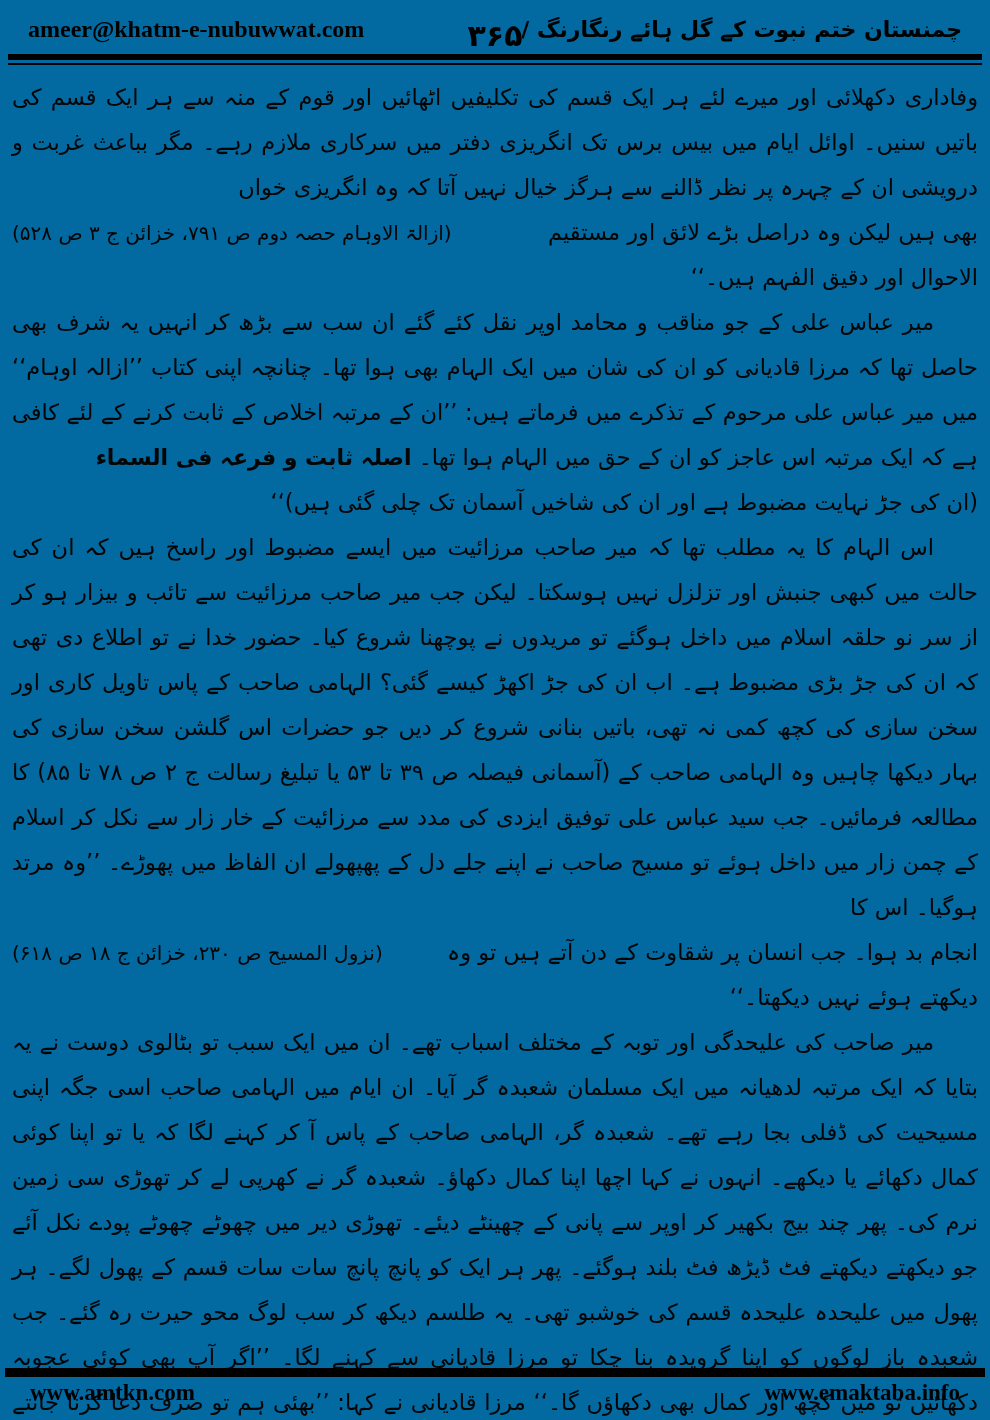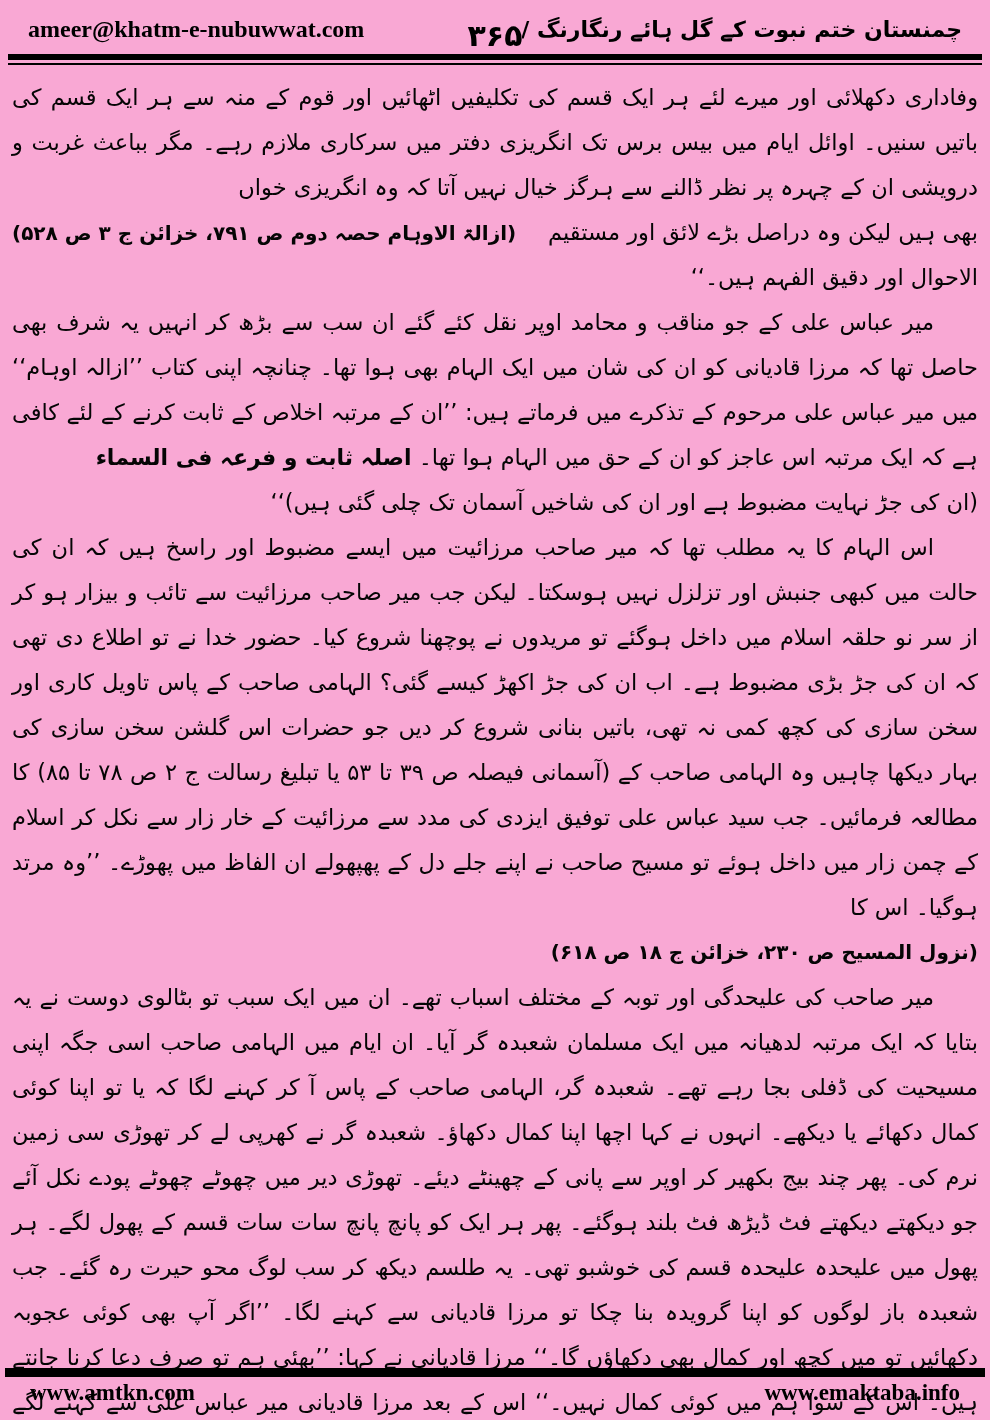--- a/index.html
+++ b/index.html
@@ -1,21 +1,21 @@
 <!DOCTYPE html>
 <html lang="ur"><head>
 <meta charset="utf-8">
 <style>
   * { margin:0; padding:0; box-sizing:border-box; }
   html,body { background:#e8e8e8; }
   .page {
     position:relative;
     width:990px; height:1420px;
     margin:0 auto;
-    background:#f9a8d4;
+    background:#0369a1;
     color:#000;
     overflow:hidden;
   }
   
   .hdr {
     display:flex; align-items:center;
     padding:10px 28px 4px 28px;
     height:52px;
   }
   .hdr-email {
@@ -63,21 +63,21 @@
   .cite-line {
     display:flex;
     justify-content:space-between;
     align-items:baseline;
     gap:24px;
     direction:rtl;
   }
   .cite-tail { text-align:right; }
   .cite-ref {
     font-size:20px;
-    font-weight:bold;
+    font-weight:normal;
     white-space:nowrap;
     text-align:center;
   }
   
   .ftr {
     position:absolute; left:0; right:0; bottom:0;
     height:52px;
   }
   .ftr-bar {
     height:9px; background:#000;
@@ -118,20 +118,21 @@
       <span class="arabic-quote">اصلہ ثابت و فرعہ فی السماء</span>
     </div>
     <div class="cite-line">
       <span class="cite-tail">(ان کی جڑ نہایت مضبوط ہے اور ان کی شاخیں آسمان تک چلی گئی ہیں)‘‘</span>
     </div>
 
     <div class="para indent">
       <span>اس الہام کا یہ مطلب تھا کہ میر صاحب مرزائیت میں ایسے مضبوط اور راسخ ہیں کہ ان کی حالت میں کبھی جنبش اور تزلزل نہیں ہوسکتا۔ لیکن جب میر صاحب مرزائیت سے تائب و بیزار ہو کر از سر نو حلقہ اسلام میں داخل ہوگئے تو مریدوں نے پوچھنا شروع کیا۔ حضور خدا نے تو اطلاع دی تھی کہ ان کی جڑ بڑی مضبوط ہے۔ اب ان کی جڑ اکھڑ کیسے گئی؟ الہامی صاحب کے پاس تاویل کاری اور سخن سازی کی کچھ کمی نہ تھی، باتیں بنانی شروع کر دیں جو حضرات اس گلشن سخن سازی کی بہار دیکھا چاہیں وہ الہامی صاحب کے (آسمانی فیصلہ ص ۳۹ تا ۵۳ یا تبلیغ رسالت ج ۲ ص ۷۸ تا ۸۵) کا مطالعہ فرمائیں۔ جب سید عباس علی توفیق ایزدی کی مدد سے مرزائیت کے خار زار سے نکل کر اسلام کے چمن زار میں داخل ہوئے تو مسیح صاحب نے اپنے جلے دل کے پھپھولے ان الفاظ میں پھوڑے۔ ’’وہ مرتد ہوگیا۔ اس کا</span>
     </div>
     <div class="cite-line">
+      <span class="cite-tail">انجام بد ہوا۔ جب انسان پر شقاوت کے دن آتے ہیں تو وہ دیکھتے ہوئے نہیں دیکھتا۔‘‘</span>
       <span class="cite-ref">(نزول المسیح ص ۲۳۰، خزائن ج ۱۸ ص ۶۱۸)</span>
     </div>
 
     <div class="para indent">
       <span>میر صاحب کی علیحدگی اور توبہ کے مختلف اسباب تھے۔ ان میں ایک سبب تو بٹالوی دوست نے یہ بتایا کہ ایک مرتبہ لدھیانہ میں ایک مسلمان شعبدہ گر آیا۔ ان ایام میں الہامی صاحب اسی جگہ اپنی مسیحیت کی ڈفلی بجا رہے تھے۔ شعبدہ گر، الہامی صاحب کے پاس آ کر کہنے لگا کہ یا تو اپنا کوئی کمال دکھائے یا دیکھے۔ انہوں نے کہا اچھا اپنا کمال دکھاؤ۔ شعبدہ گر نے کھرپی لے کر تھوڑی سی زمین نرم کی۔ پھر چند بیج بکھیر کر اوپر سے پانی کے چھینٹے دیئے۔ تھوڑی دیر میں چھوٹے چھوٹے پودے نکل آئے جو دیکھتے دیکھتے فٹ ڈیڑھ فٹ بلند ہوگئے۔ پھر ہر ایک کو پانچ پانچ سات سات قسم کے پھول لگے۔ ہر پھول میں علیحدہ علیحدہ قسم کی خوشبو تھی۔ یہ طلسم دیکھ کر سب لوگ محو حیرت رہ گئے۔ جب شعبدہ باز لوگوں کو اپنا گرویدہ بنا چکا تو مرزا قادیانی سے کہنے لگا۔ ’’اگر آپ بھی کوئی عجوبہ دکھائیں تو میں کچھ اور کمال بھی دکھاؤں گا۔‘‘ مرزا قادیانی نے کہا: ’’بھئی ہم تو صرف دعا کرنا جانتے ہیں۔ اس کے سوا ہم میں کوئی کمال نہیں۔‘‘ اس کے بعد مرزا قادیانی میر عباس علی سے کہنے لگے کہ اگر سو دو سو روپیہ بھی خرچ ہو جائے تو یہ کمال حاصل کر لینا چاہئے۔ یہ سن کر میر صاحب کے دل میں گرہ پڑ گئی اور یقین ہوگیا کہ یہ شخص دنیا پرست ہے۔ اگر اس کے دل میں عشق الٰہی کا ذرا بھی شائبہ ہوتا تو کسی شعبدہ پر نہ ریجھتا۔ میر</span>
     </div>
 
   </div>
 
   <div class="ftr">

